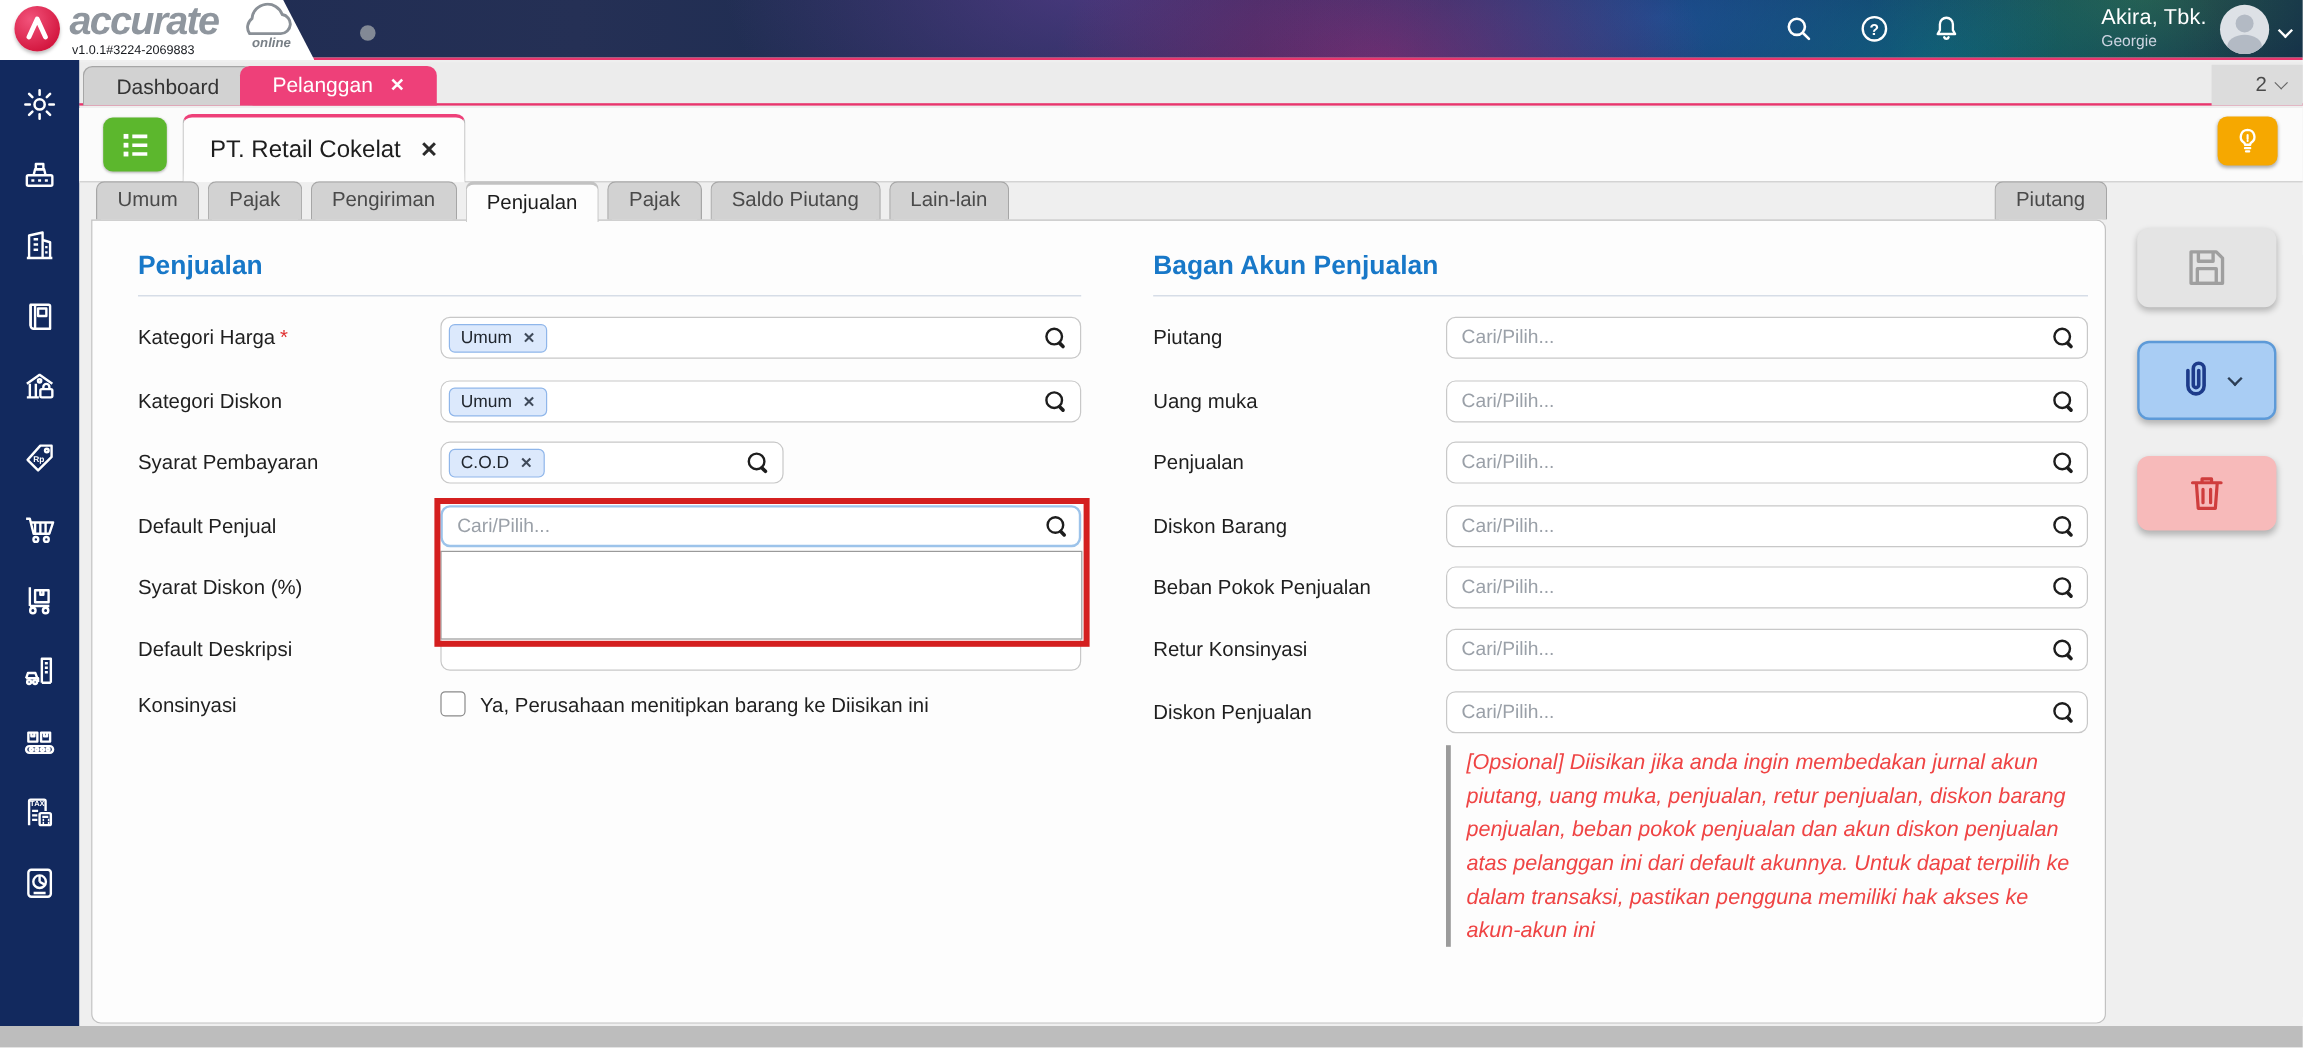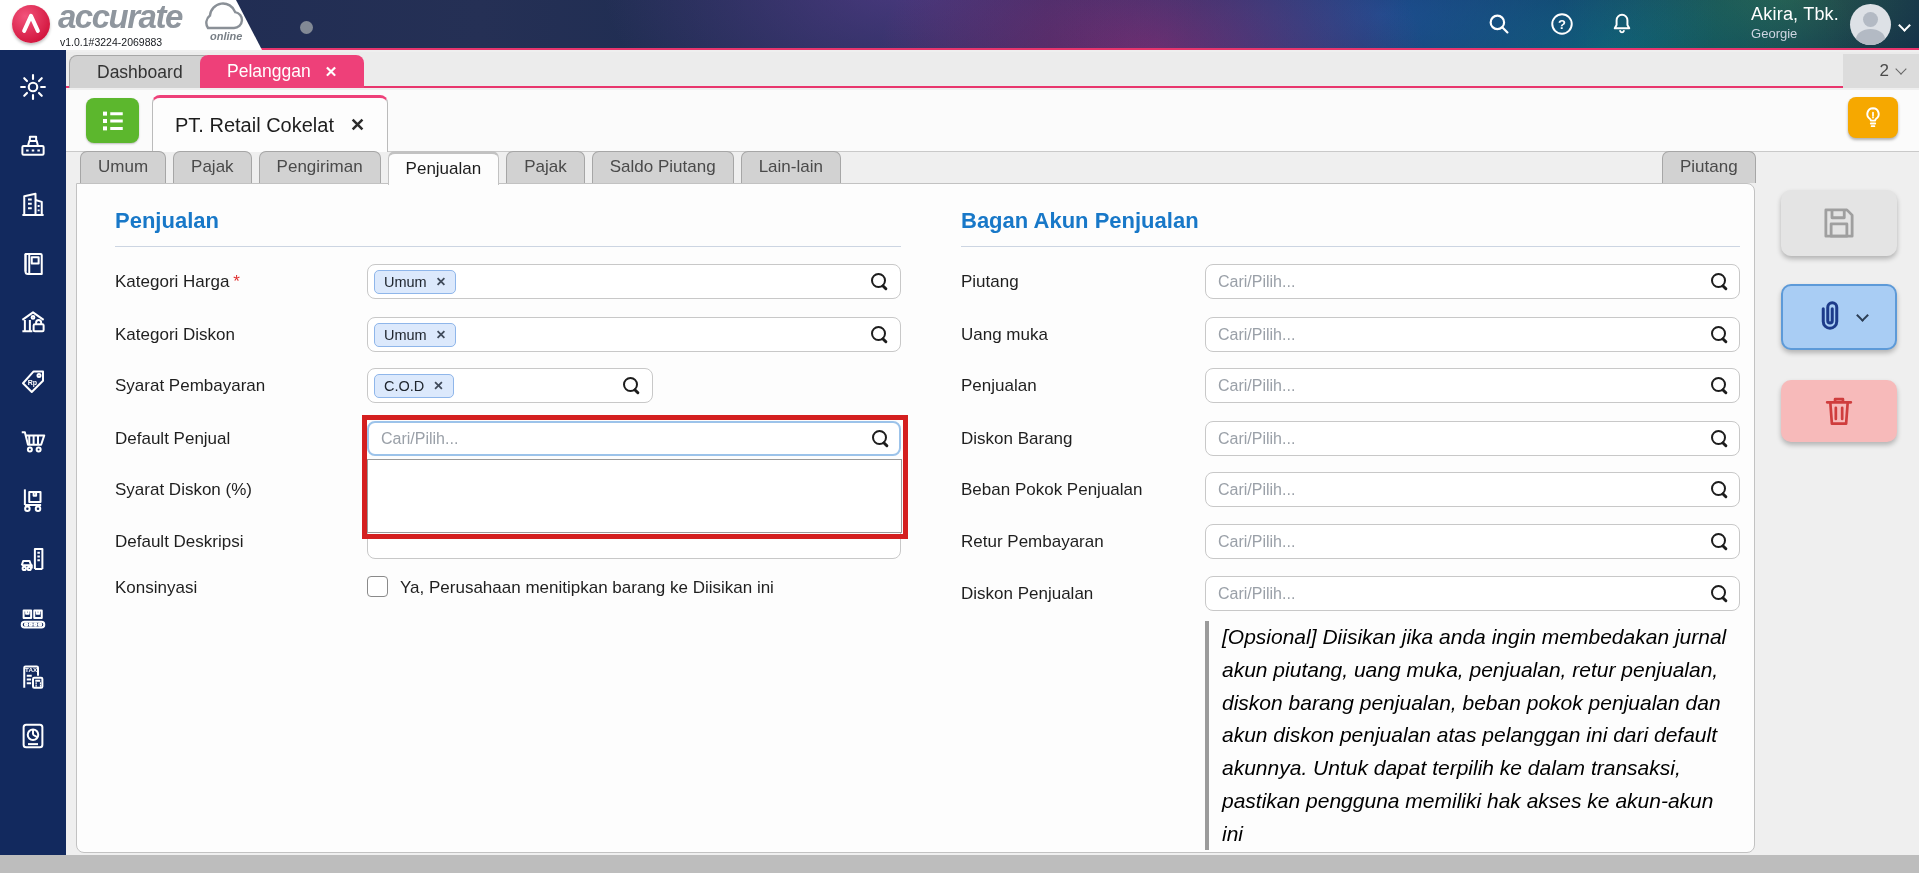--- a/index.html
+++ b/index.html
@@ -102,21 +102,21 @@
   .redbox { position:absolute; left:285px; top:231px; width:546px; height:124px; border:5px solid #d41f1f; z-index:6; pointer-events:none; }
   .dropdown { position:absolute; left:290px; top:275px; width:535px; height:74px; background:#fff;
     border:1px solid #9a9a9a; z-index:5; cursor:pointer; }
   .dropdown .nm { font-size:17px; color:#2b2b2b; padding:11px 0 3px 14px; }
   .dropdown .cd { font-size:13px; color:#555; padding-left:14px; }
 
   .cb { position:absolute; width:21px; height:21px; background:#fff; border:1.6px solid #8a8a8a; border-radius:4px; cursor:pointer; }
   .cbtext { position:absolute; font-size:17px; color:#1f1f1f; }
 
   .note { position:absolute; left:1128px; top:437px; width:525px; border-left:4px solid #9b9b9b; padding-left:13px;
-    font-size:21px; font-style:italic; color:#000000; line-height:1.56; }
+    font-size:18px; font-style:italic; color:#ef4444; line-height:1.56; }
 
   
   .act { position:absolute; width:116px; border-radius:10px; display:flex; align-items:center; justify-content:center;
     cursor:pointer; box-shadow:0 3px 5px rgba(0,0,0,.25); }
   .act.save { left:1781px; top:190px; height:66px; background:#e4e4e4; }
   .act.clip { left:1781px; top:284px; height:66px; background:#a9cdf4; border:2px solid #5d9ad8; gap:10px; }
   .act.trash { left:1781px; top:380px; height:62px; background:#f7baba; }
   .act .chev { width:9px; height:9px; border-right:2px solid #2c3e55; border-bottom:2px solid #2c3e55; transform:rotate(45deg); margin-top:-3px; }
 
   .bottomstrip { position:absolute; left:0; top:855px; width:1919px; height:18px; background:#bdbdbd; }
@@ -379,21 +379,21 @@
     <div class="flabel" style="left:884px; top:245px">Diskon Barang</div>
     <div class="inputwrap" style="left:1128px; top:237px; width:535px">
       <input type="text" placeholder="Cari/Pilih..." style=""><span class="mag"></span>
     </div>
 
     <div class="flabel" style="left:884px; top:296px">Beban Pokok Penjualan</div>
     <div class="inputwrap" style="left:1128px; top:288px; width:535px">
       <input type="text" placeholder="Cari/Pilih..." style=""><span class="mag"></span>
     </div>
 
-    <div class="flabel" style="left:884px; top:348px">Retur Pembayaran</div>
+    <div class="flabel" style="left:884px; top:348px">Retur Konsinyasi</div>
     <div class="inputwrap" style="left:1128px; top:340px; width:535px">
       <input type="text" placeholder="Cari/Pilih..." style=""><span class="mag"></span>
     </div>
 
     <div class="flabel" style="left:884px; top:400px">Diskon Penjualan</div>
     <div class="inputwrap" style="left:1128px; top:392px; width:535px">
       <input type="text" placeholder="Cari/Pilih..." style=""><span class="mag"></span>
     </div>
 
     <div class="note">[Opsional] Diisikan jika anda ingin membedakan jurnal akun piutang, uang muka, penjualan, retur penjualan, diskon barang penjualan, beban pokok penjualan dan akun diskon penjualan atas pelanggan ini dari default akunnya. Untuk dapat terpilih ke dalam transaksi, pastikan pengguna memiliki hak akses ke akun-akun ini</div>

